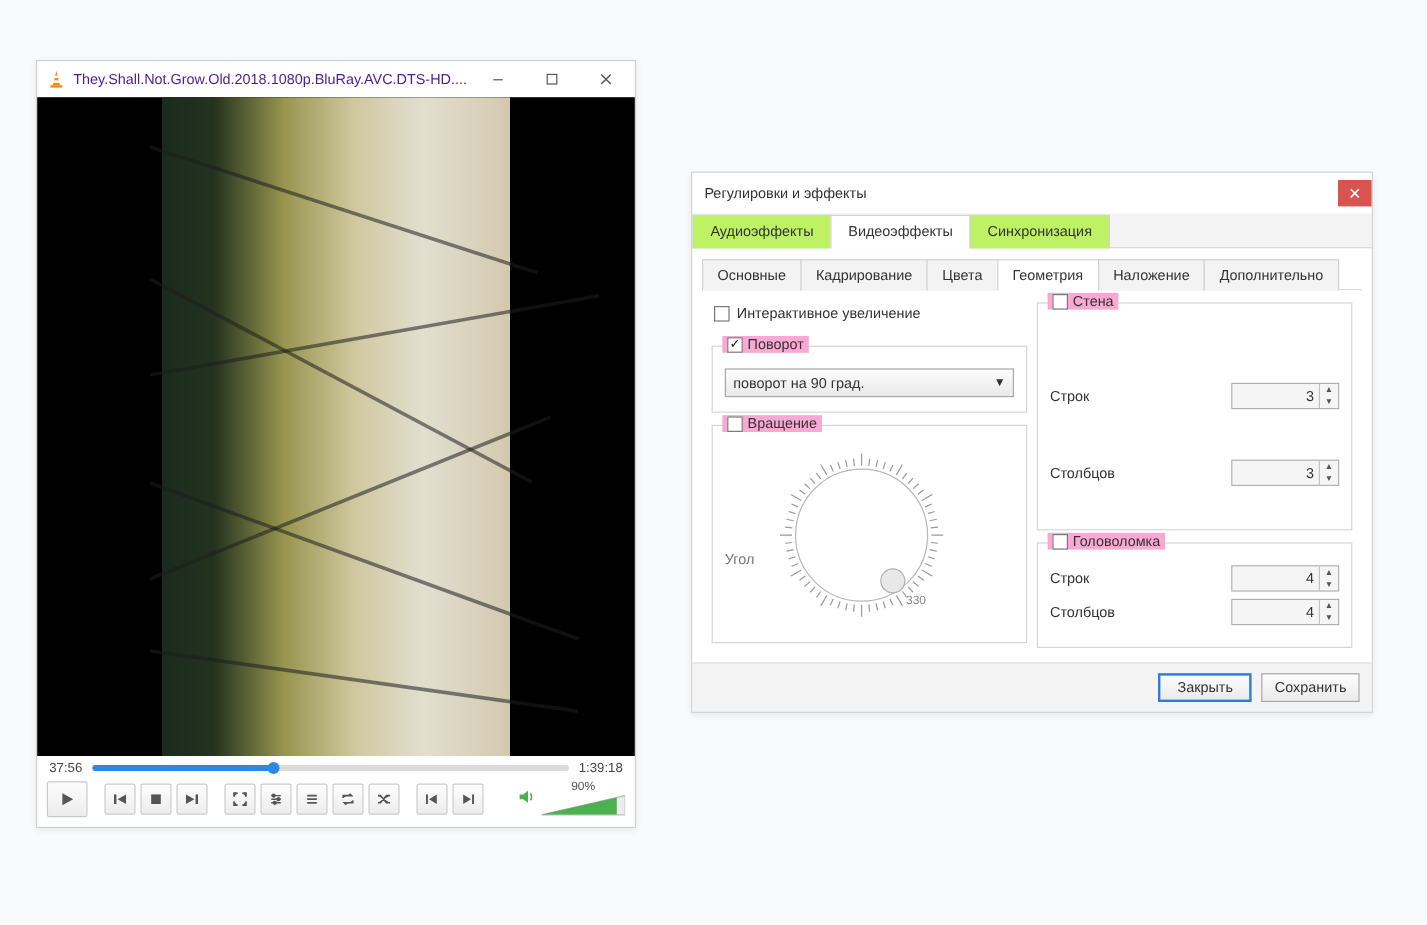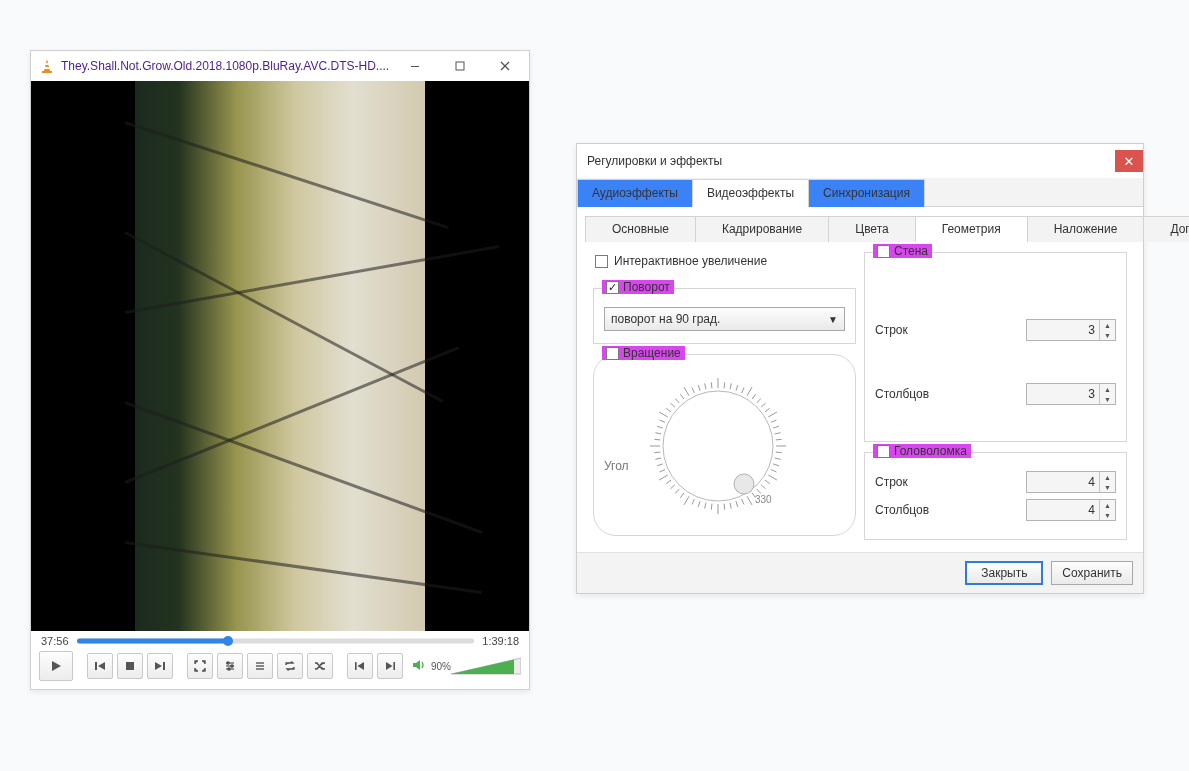--- a/index.html
+++ b/index.html
@@ -162,38 +162,38 @@
   }
   .tabstrip {
     display:flex;
     background:#f3f3f3;
     border-bottom:1px solid #d3d3d3;
   }
   .tab {
     padding:6px 14px;
     font-size:12px;
     color:#333;
-    background:#3b82f6;
+    background:#bef264;
     border:1px solid #d3d3d3;
     border-bottom:none;
     margin-right:-1px;
     position:relative;
     top:1px;
   }
   .tab.active {
     background:#fff;
     border-bottom:1px solid #fff;
   }
   .subtab-wrap {
     padding:8px 8px 0 8px;
     background:#fff;
   }
   .subtabstrip { display:flex; border-bottom:1px solid #d3d3d3; }
   .subtab {
-    padding:5px 26px;
+    padding:5px 12px;
     font-size:12px;
     color:#333;
     background:#f3f3f3;
     border:1px solid #d3d3d3;
     border-bottom:none;
     margin-right:-1px;
     position:relative; top:1px;
   }
   .subtab.active { background:#fff; border-bottom:1px solid #fff; }
   .tab-body {
@@ -204,21 +204,21 @@
   }
   .col { flex:1; display:flex; flex-direction:column; gap:10px; }
   .groupbox {
     border:1px solid #d6d6d6;
     padding:12px 10px 12px 10px;
     position:relative;
   }
   .group-check {
     position:absolute;
     top:-9px; left:8px;
-    background:#d946ef;
+    background:#f9a8d4;
     padding:0 4px;
     display:flex; align-items:center; gap:4px;
     font-size:12px;
   }
   .chk {
     width:13px; height:13px;
     border:1px solid #7a7a7a;
     display:inline-flex; align-items:center; justify-content:center;
     background:#fff;
     font-size:10px; line-height:1;
@@ -414,21 +414,21 @@
         </svg>
     </div>
 
     <div class="vol-wrap">
       <div>
         <svg width="16" height="16" viewBox="0 0 16 16">
           <polygon points="2,6 5,6 9,3 9,13 5,10 2,10" fill="#4caf50"></polygon>
           <path d="M11 5 q2 3 0 6" fill="none" stroke="#4caf50" stroke-width="1.3"></path>
         </svg>
       </div>
-      <div style="display:flex; align-items:center;">
+      <div style="display:flex; flex-direction:column; align-items:center;">
         <span class="vol-pct">90%</span>
         <div class="vol-tri">
           <svg viewBox="0 0 70 20">
             <polygon points="0,18 70,2 70,18" fill="#ececec" stroke="#bdbdbd" stroke-width="1"></polygon>
             <clipPath id="volclip">
                 <polygon points="0,18 70,2 70,18"></polygon>
               </clipPath>
             <rect x="0" y="0" width="63" height="20" fill="#4caf50" clip-path="url(#volclip)"></rect>
           </svg>
         </div>
@@ -471,21 +471,21 @@
           <div class="group-check">
             <span class="chk checked"></span>
             <span>Поворот</span>
           </div>
           <div class="dropdown">
             <span>поворот на 90 град.</span>
             <span class="caret">▼</span>
           </div>
         </div>
 
-        <div class="groupbox" style="padding-bottom:14px;border-radius:23px;">
+        <div class="groupbox" style="padding-bottom:14px;">
           <div class="group-check">
             <span class="chk"></span>
             <span>Вращение</span>
           </div>
           <div class="dial-wrap">
             <span class="dial-label">Угол</span>
             <div class="dial">
               <svg viewBox="0 0 150 150">
                 <circle cx="75" cy="75" r="55" fill="#fff" stroke="#b8b8b8" stroke-width="1"></circle>
                 <g stroke="#999" stroke-width="1" id="dial-ticks">

